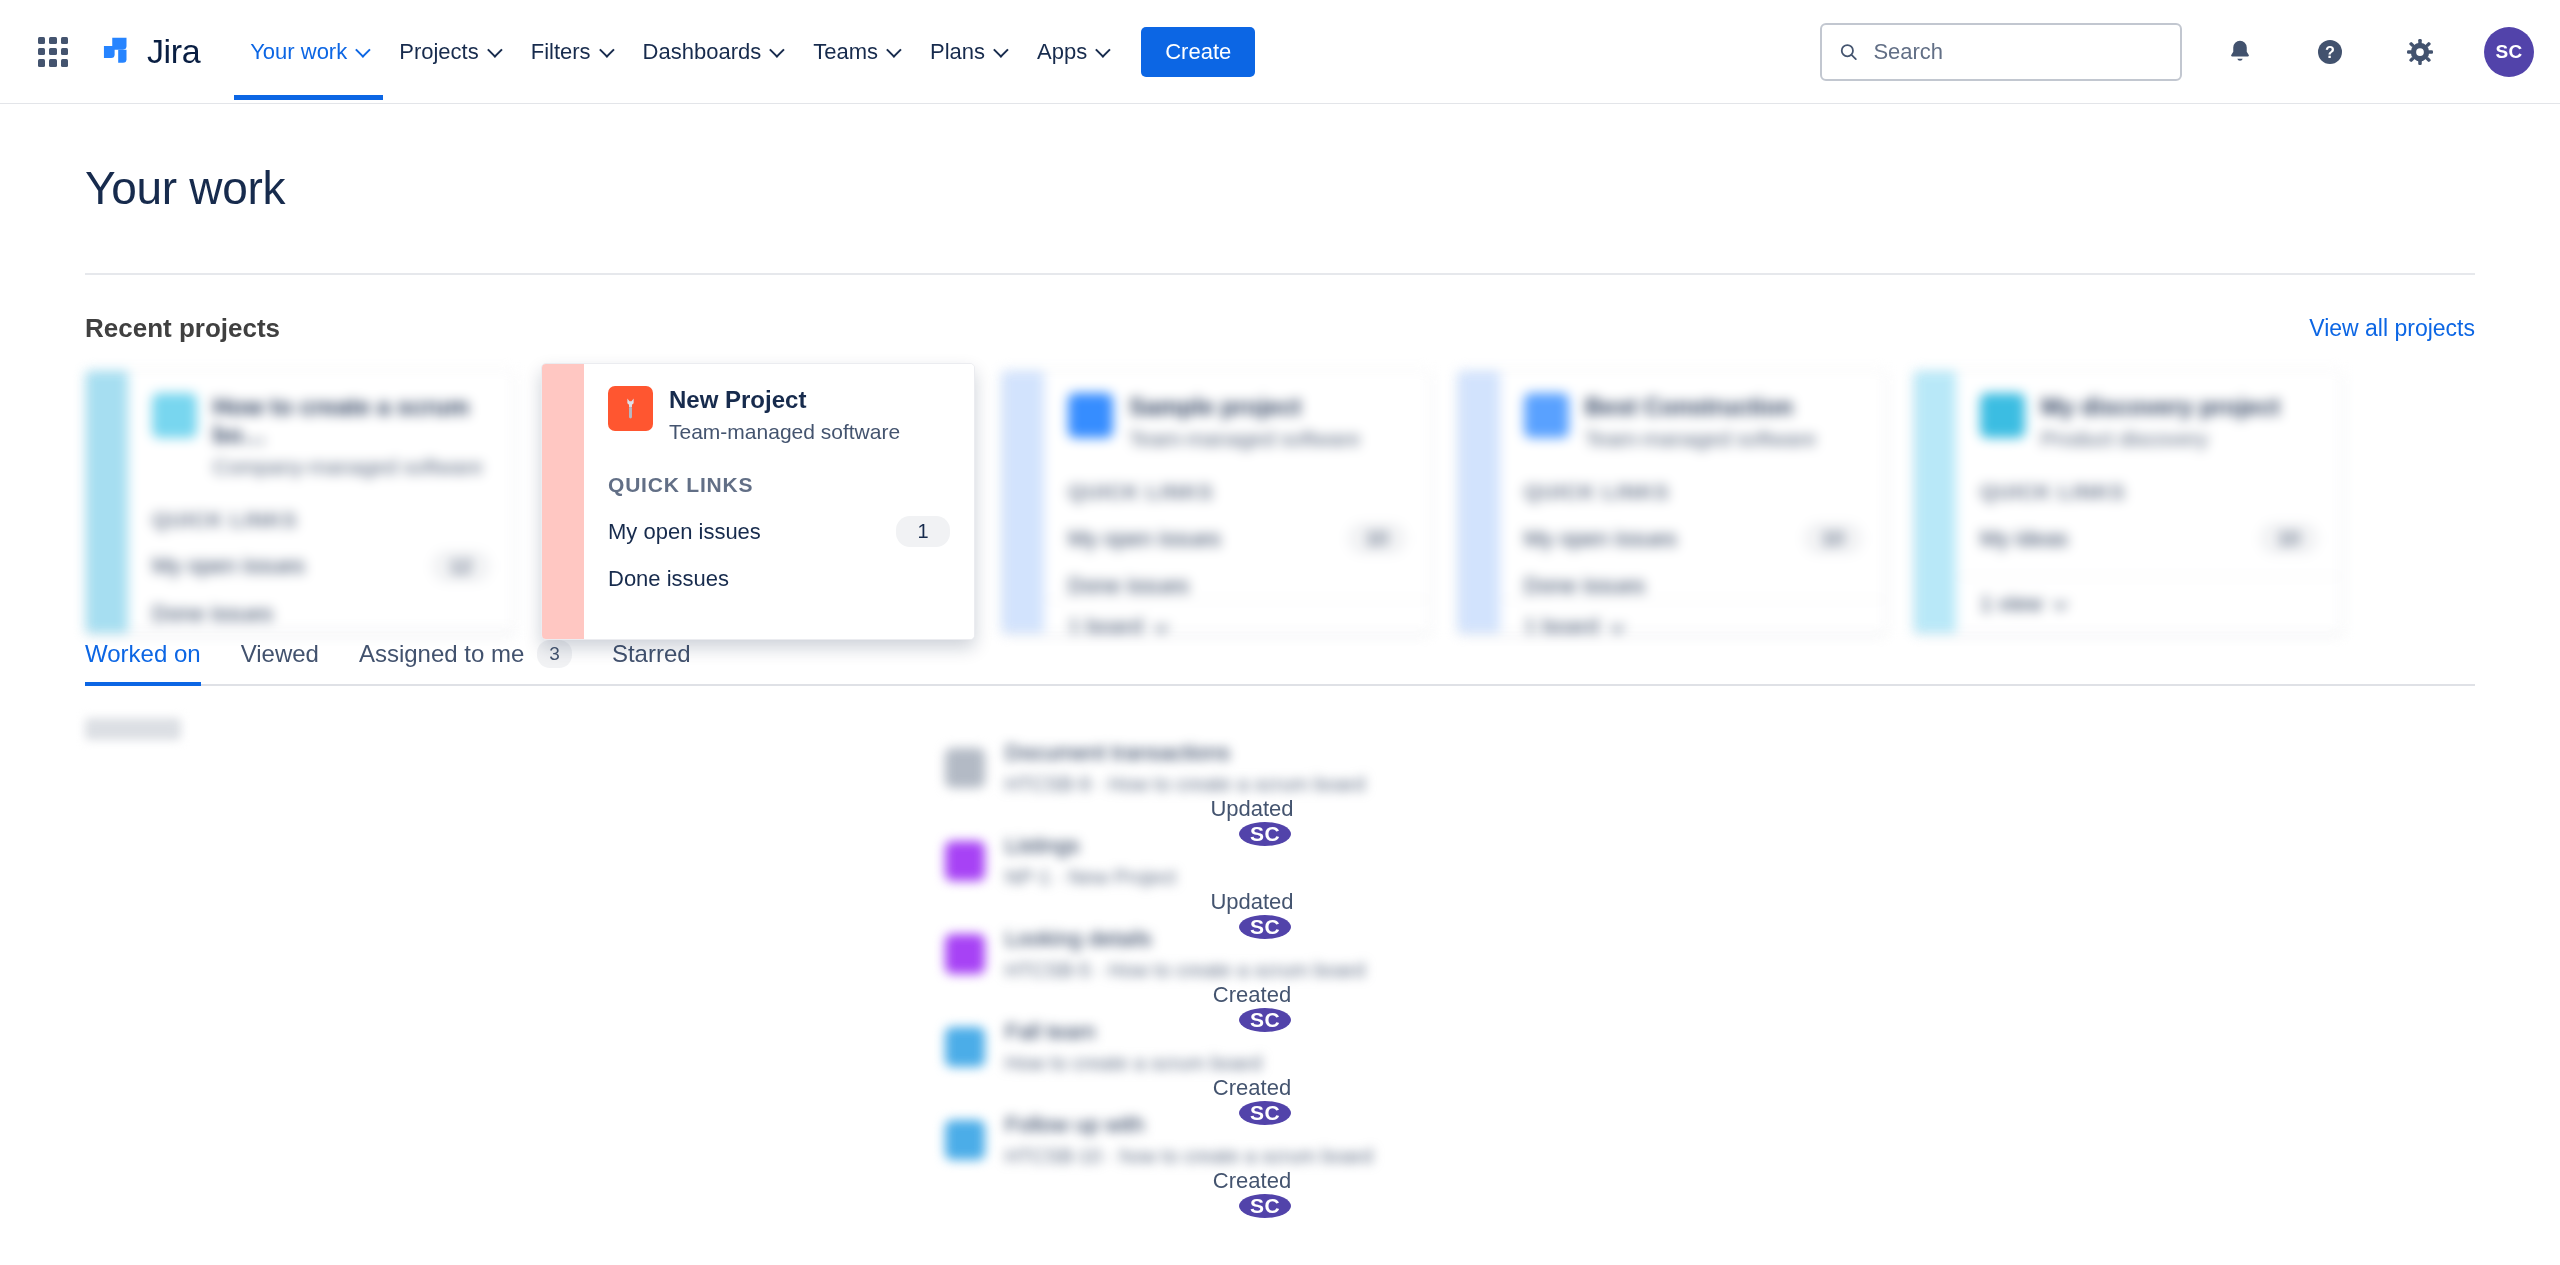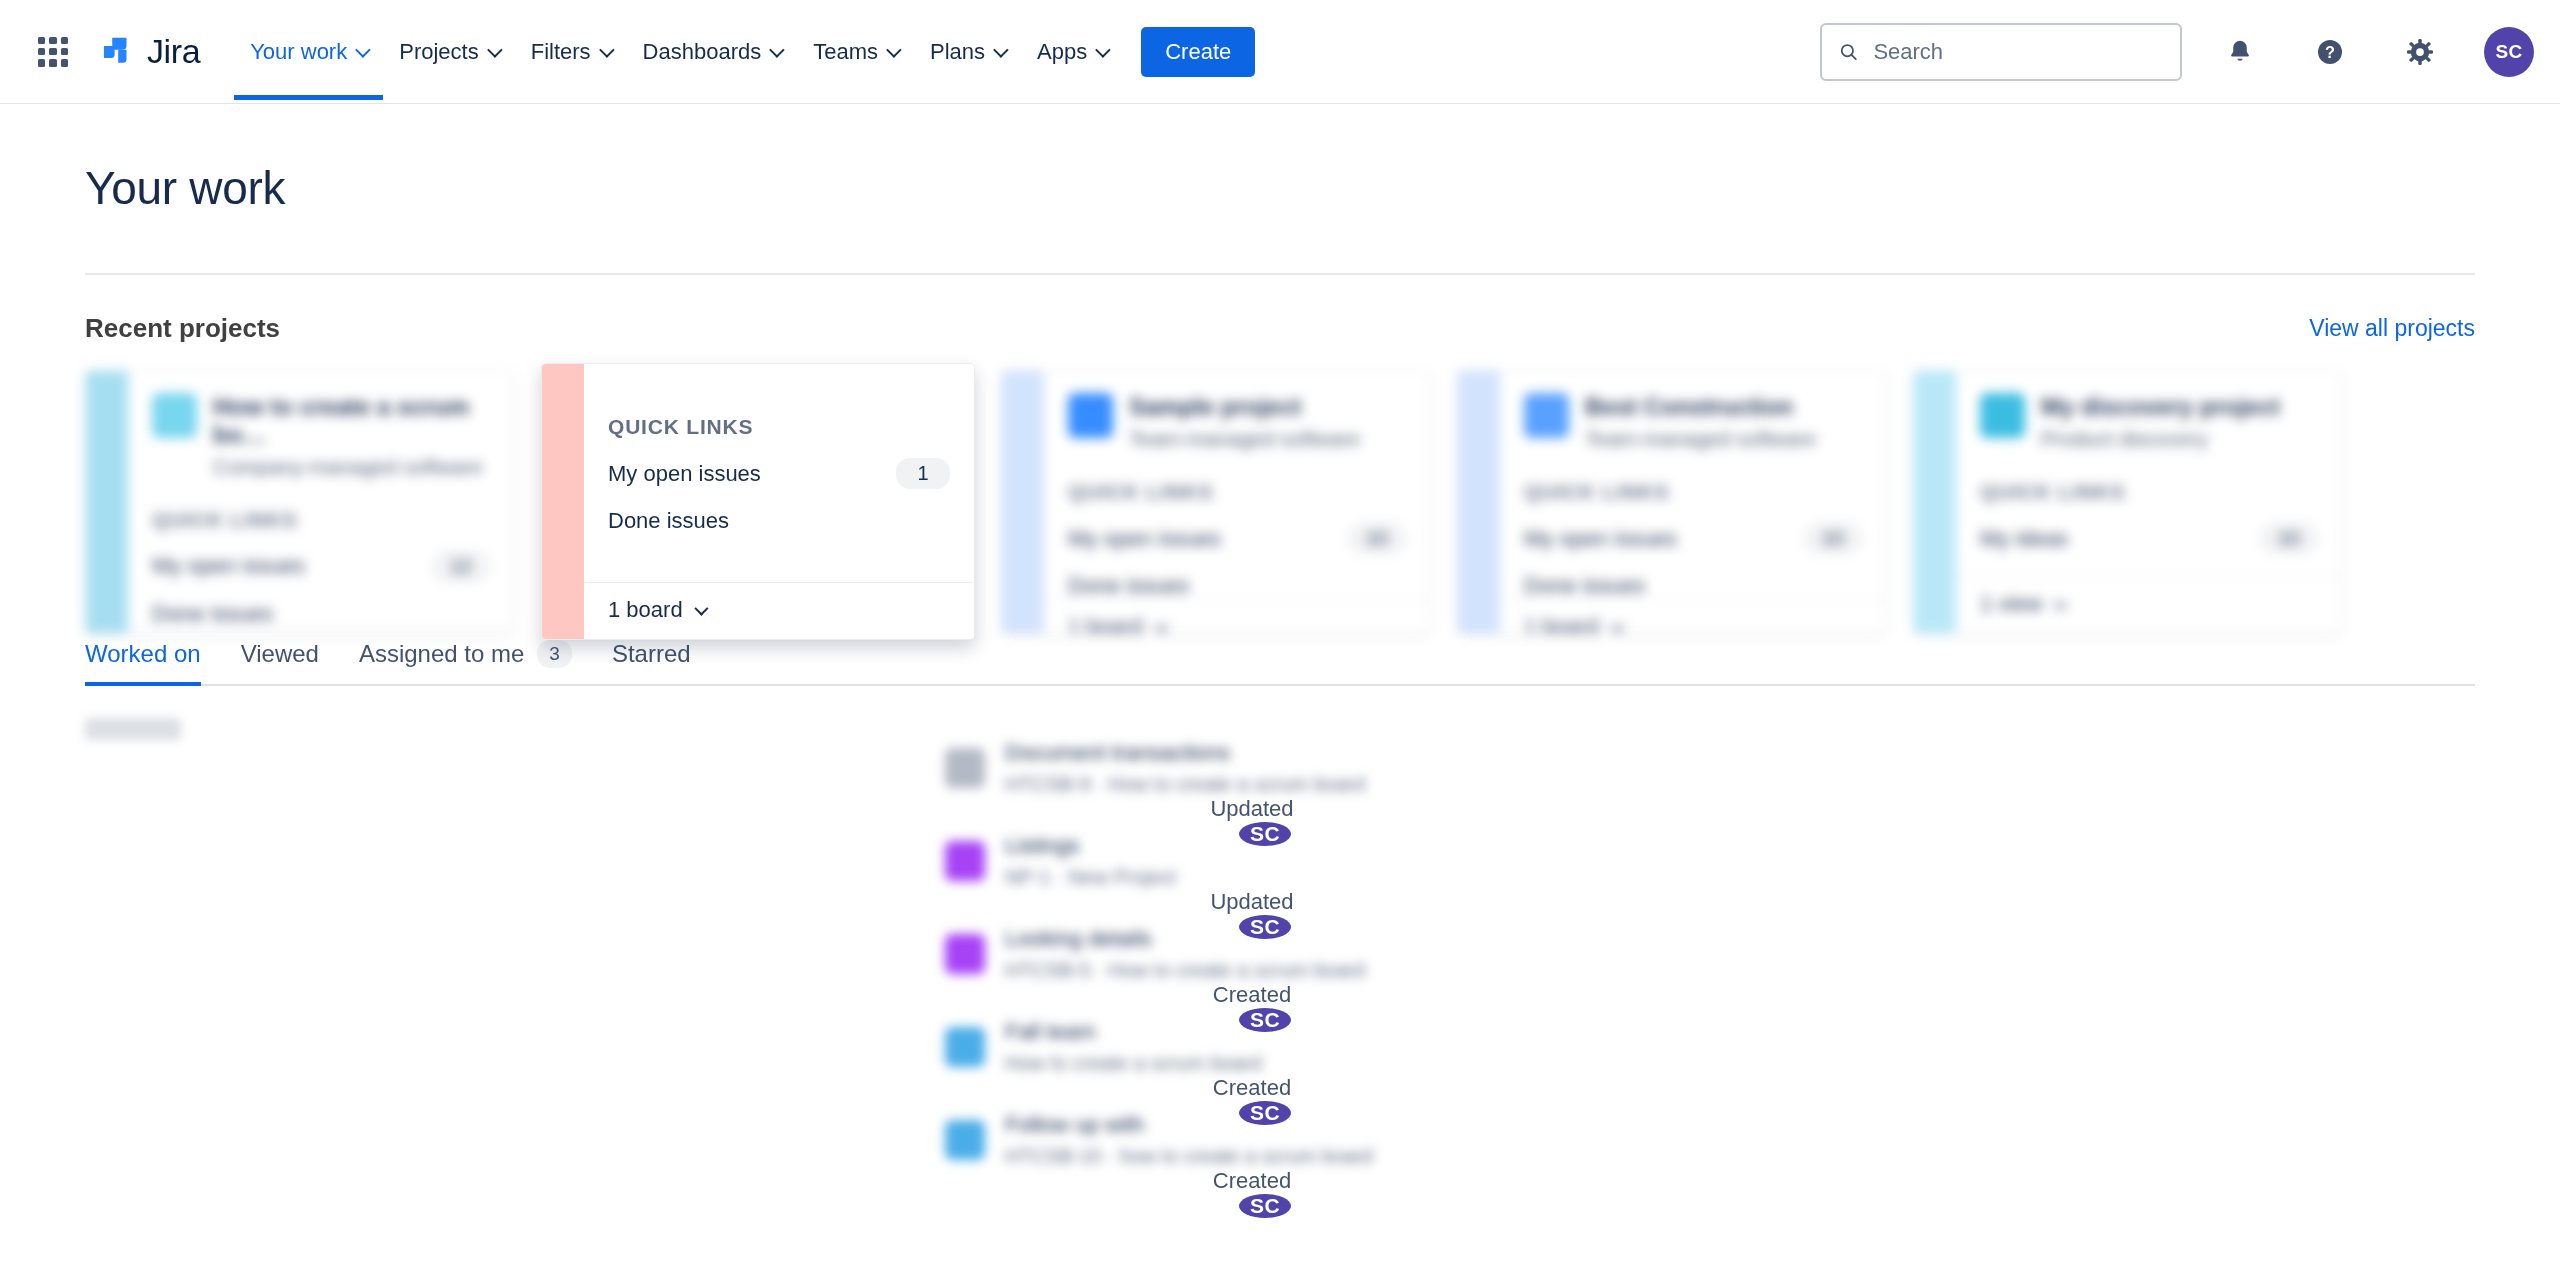--- a/index.html
+++ b/index.html
@@ -478,32 +478,40 @@
           
           
         </div>
       </div>
     </div>
 
     <div class="card focused">
       <div class="accent" style="background:#ffc7c2"></div>
       <div class="card-body">
         <div class="card-main">
+          <div class="card-head">
+            <div class="proj-icon" style="background:#ff5630">
+              <svg width="27" height="27" viewBox="0 0 24 24">
+                <path d="M9.2 3.2v4.1l1.5 1.3v2.0h2.6v-2.0l1.5-1.3V3.2l-1.9 2.3h-1.8L9.2 3.2z" fill="#dfe1e6"></path>
+                <rect x="10.7" y="10.4" width="2.6" height="10.4" rx="1.3" fill="#b3bac5"></rect>
+              </svg>
+            </div>
+            <div>
+              <div class="proj-name">New Project</div>
+              <div class="proj-type">Team-managed software</div>
+            </div>
+          </div>
           <div class="quick-links-label">QUICK LINKS</div>
           <div class="qlink">
             <span class="qlink-text">My open issues</span>
             <span class="qlink-count">1</span>
           </div>
           <div class="qlink">
             <span class="qlink-text">Done issues</span>
           </div>
-        </div>
-        <div class="card-foot">
-          <span class="card-foot-text">1 board</span>
-          <i class="foot-caret"></i>
         </div>
       </div>
     </div>
 
     <div class="card blurry">
       <div class="accent" style="background:#cfe1fd"></div>
       <div class="card-body">
         <div class="card-main">
           <div class="card-head">
             <div class="proj-icon" style="background:#2684ff"></div>

